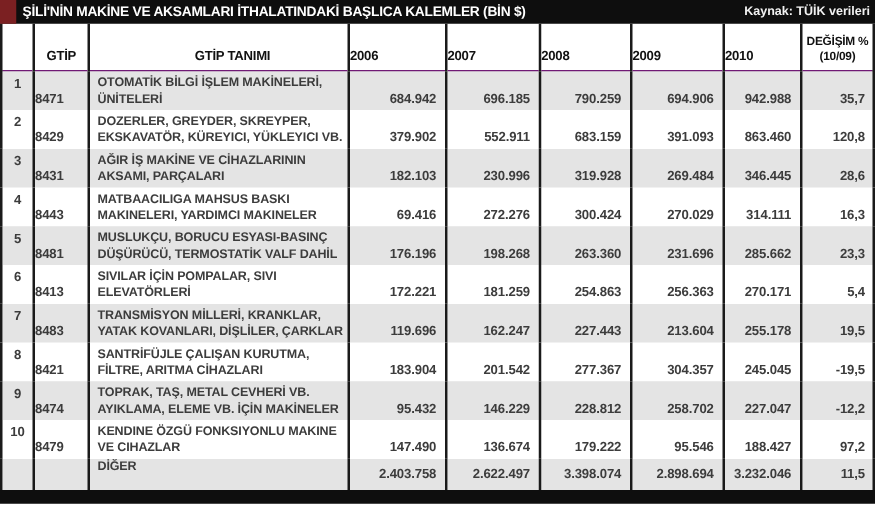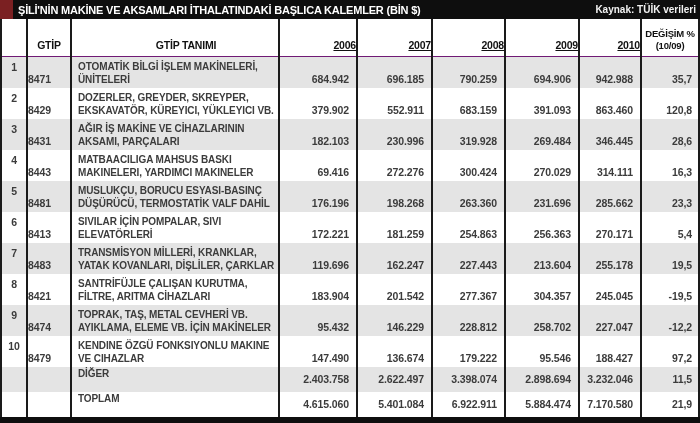--- a/index.html
+++ b/index.html
@@ -39,21 +39,21 @@
   th,td{border-left:2px solid var(--border);overflow:hidden;}
   th:first-child,td:first-child{border-left:none;}
 
   thead th{
     height:37px;vertical-align:bottom;padding-bottom:5px;
     color:var(--header-text);font-weight:700;font-size:10.5px;letter-spacing:-0.2px;
     border-bottom:1px solid #701a75;background:#ffffff;
   }
   thead th.h-code{text-align:center;}
   thead th.h-desc{text-align:center;padding-left:22px;}
-  thead th.h-year{text-align:right;text-decoration:underline;}
+  thead th.h-year{text-align:left;}
   thead th.h-chg{text-align:center;font-size:9.5px;white-space:pre-line;line-height:1.25;padding-bottom:4px;}
 
   tbody td{color:var(--data-text);font-weight:700;font-size:10px;letter-spacing:-0.1px;}
   tr.stripe td{background:var(--row-stripe);}
 
   tr.data-row td{height:31px;}
   td.no-cell{text-align:center;vertical-align:top;padding-top:4px;font-size:10.5px;}
   td.code-cell{vertical-align:top;padding-top:16px;padding-right:7px;font-size:10.5px;}
   td.desc-cell{
     text-align:left;vertical-align:top;padding:3px 3px 2px 6px;
@@ -231,28 +231,17 @@
     <td class="no-cell"></td>
     <td class="code-cell"></td>
     <td class="desc-cell">DİĞER</td>
     <td class="num-cell">2.403.758</td>
     <td class="num-cell">2.622.497</td>
     <td class="num-cell">3.398.074</td>
     <td class="num-cell">2.898.694</td>
     <td class="num-cell">3.232.046</td>
     <td class="chg-cell">11,5</td>
   </tr>
-        <tr class="footer-row toplam-row">
-    <td class="no-cell"></td>
-    <td class="code-cell"></td>
-    <td class="desc-cell">TOPLAM</td>
-    <td class="num-cell">4.615.060</td>
-    <td class="num-cell">5.401.084</td>
-    <td class="num-cell">6.922.911</td>
-    <td class="num-cell">5.884.474</td>
-    <td class="num-cell">7.170.580</td>
-    <td class="chg-cell">21,9</td>
-  </tr>
       </tbody>
   </table>
 
   <div class="bottom-bar"></div>
 </div>
 
 </body></html>

